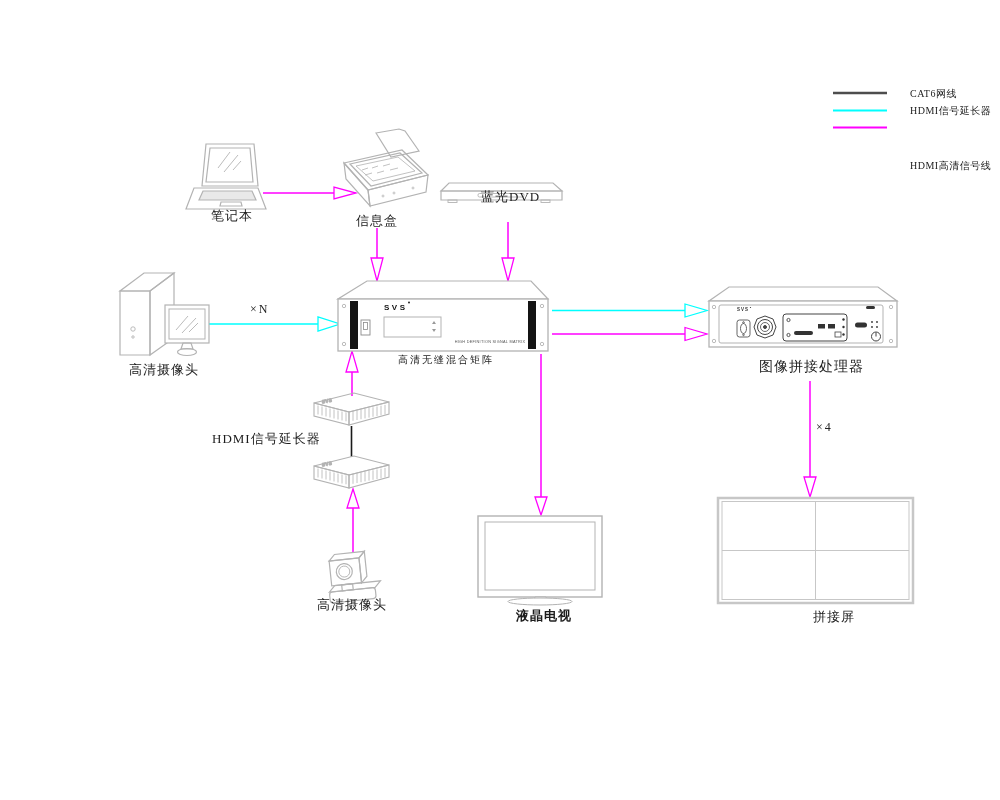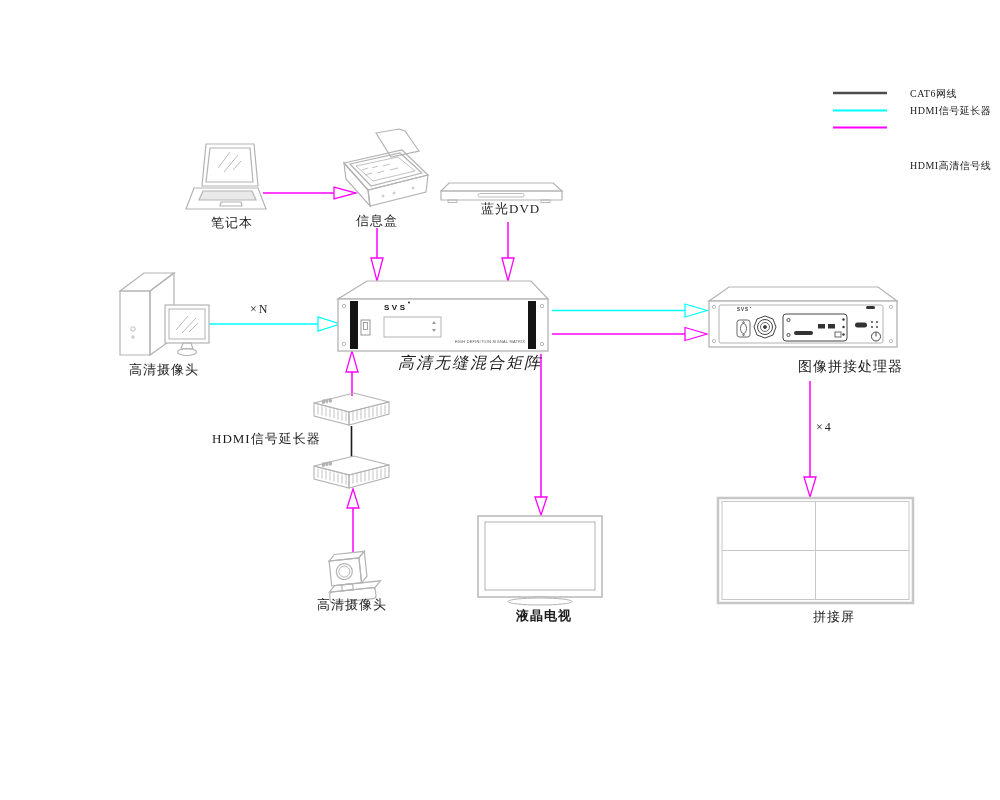--- a/index.html
+++ b/index.html
@@ -1,22 +1,22 @@
 <!DOCTYPE html>
 <html><head>
 <meta charset="utf-8">
 <style>
   html,body{margin:0;padding:0;background:#fff;}
   #canvas{position:relative;width:1000px;height:800px;background:#ffffff;overflow:hidden;
           font-family:"Liberation Serif", serif;}
   #scene{position:absolute;left:0;top:0;}
   .lbl{position:absolute;color:#1c1c1c;font-size:13px;letter-spacing:1px;white-space:nowrap;
        font-family:"Liberation Serif", serif;text-align:center;}
-  .lbl-big{font-size:16px;letter-spacing:2px;font-style:italic;}
-  .lbl-mid{font-size:14px;letter-spacing:1px;margin-left:39px;}
+  .lbl-big{font-size:10px;letter-spacing:2px;}
+  .lbl-mid{font-size:14px;letter-spacing:1px;}
   .lbl-legend{font-size:10px;letter-spacing:0.5px;}
   .lbl-mult{font-size:12px;letter-spacing:2px;color:#222;}
 </style>
 </head>
 <body>
 
 <div id="canvas">
 
 <svg id="scene" width="1000" height="800" viewBox="0 0 1000 800">
 
@@ -228,23 +228,23 @@
   </g>
 
   <g stroke="#c7c7c7" fill="none">
     <rect x="718" y="498" width="195" height="105" stroke-width="2.5"></rect>
     <rect x="722" y="501.5" width="187" height="98" stroke-width="1"></rect>
     <line x1="815.5" y1="501.5" x2="815.5" y2="599.5" stroke-width="1"></line>
     <line x1="722" y1="550.5" x2="909" y2="550.5" stroke-width="1"></line>
   </g>
 </svg>
 
-<div class="lbl" style="left:211px;top:214px;">笔记本</div>
+<div class="lbl" style="left:211px;top:207px;">笔记本</div>
 <div class="lbl" style="left:356px;top:212px;">信息盒</div>
-<div class="lbl" style="left:481px;top:200px;">蓝光DVD</div>
+<div class="lbl" style="left:481px;top:188px;">蓝光DVD</div>
 <div class="lbl" style="left:129px;top:361px;">高清摄像头</div>
 <div class="lbl lbl-big" style="left:398px;top:353px;">高清无缝混合矩阵</div>
 <div class="lbl" style="left:212px;top:430px;">HDMI信号延长器</div>
 <div class="lbl" style="left:317px;top:596px;">高清摄像头</div>
 <div class="lbl" style="left:516px;top:607px;font-weight:bold;">液晶电视</div>
 <div class="lbl lbl-mid" style="left:759px;top:358px;">图像拼接处理器</div>
 <div class="lbl" style="left:813px;top:608px;">拼接屏</div>
 
 <div class="lbl lbl-mult" style="left:250px;top:302px;">×N</div>
 <div class="lbl lbl-mult" style="left:816px;top:420px;">×4</div>

